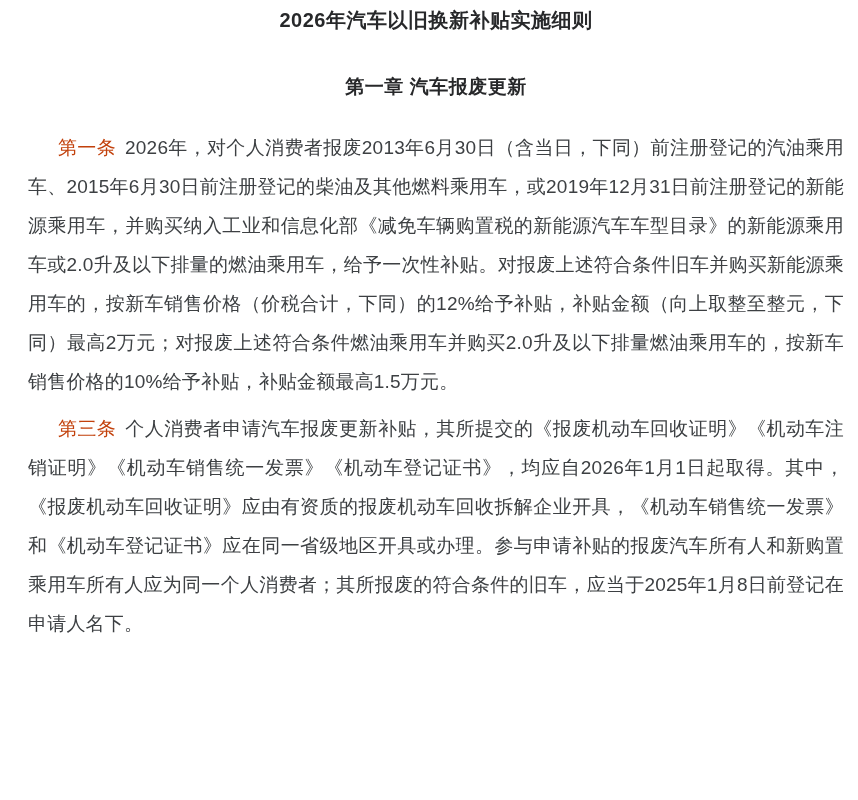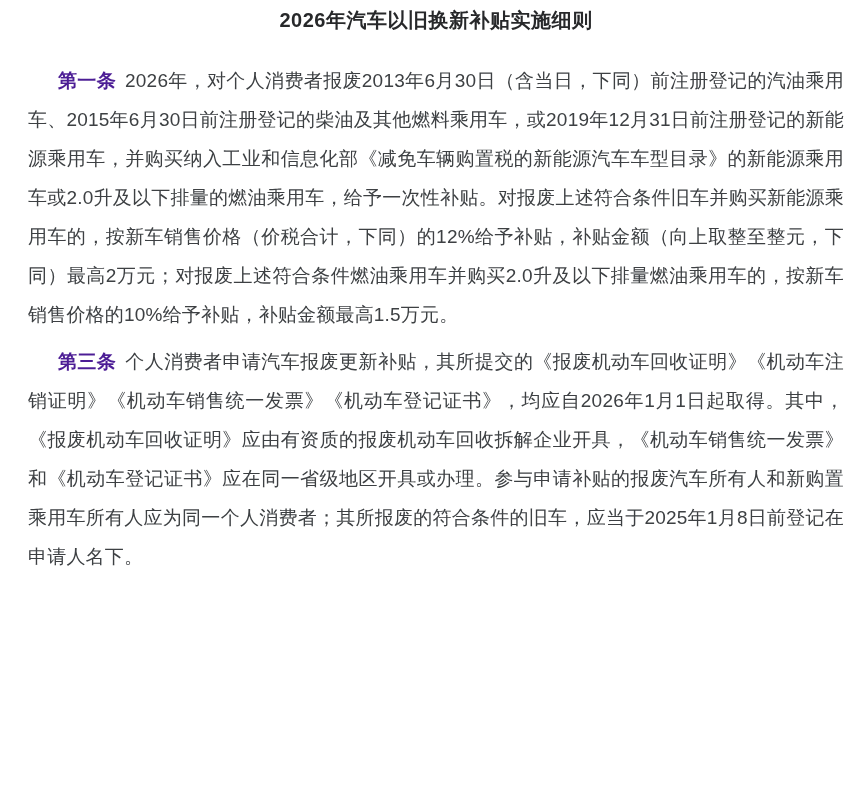--- a/index.html
+++ b/index.html
@@ -48,32 +48,33 @@
     color: #3d4043;
     text-align: justify;
     text-justify: inter-ideograph;
     text-indent: 30px;
     letter-spacing: 0.2px;
   }
   .article + .article {
     margin-top: 8px;
   }
   .article strong {
-    font-weight: 700;
-    color: #4c1d95;
+    font-weight: 400;
+    color: #c2410c;
     margin-right: 9px;
   }
 </style>
 </head>
 <body>
 
 <div class="doc-page">
 
   <h1 class="doc-title">2026年汽车以旧换新补贴实施细则</h1>
 
+  <h2 class="chapter-heading">第一章 汽车报废更新</h2>
 
   <div class="articles">
 
     <p class="article">
       <strong>第一条</strong><span>2026年，对个人消费者报废2013年6月30日（含当日，下同）前注册登记的汽油乘用车、2015年6月30日前注册登记的柴油及其他燃料乘用车，或2019年12月31日前注册登记的新能源乘用车，并购买纳入工业和信息化部《减免车辆购置税的新能源汽车车型目录》的新能源乘用车或2.0升及以下排量的燃油乘用车，给予一次性补贴。对报废上述符合条件旧车并购买新能源乘用车的，按新车销售价格（价税合计，下同）的12%给予补贴，补贴金额（向上取整至整元，下同）最高2万元；对报废上述符合条件燃油乘用车并购买2.0升及以下排量燃油乘用车的，按新车销售价格的10%给予补贴，补贴金额最高1.5万元。</span>
     </p>
 
 
     <p class="article">
       <strong>第三条</strong><span>个人消费者申请汽车报废更新补贴，其所提交的《报废机动车回收证明》《机动车注销证明》《机动车销售统一发票》《机动车登记证书》，均应自2026年1月1日起取得。其中，《报废机动车回收证明》应由有资质的报废机动车回收拆解企业开具，《机动车销售统一发票》和《机动车登记证书》应在同一省级地区开具或办理。参与申请补贴的报废汽车所有人和新购置乘用车所有人应为同一个人消费者；其所报废的符合条件的旧车，应当于2025年1月8日前登记在申请人名下。</span>

